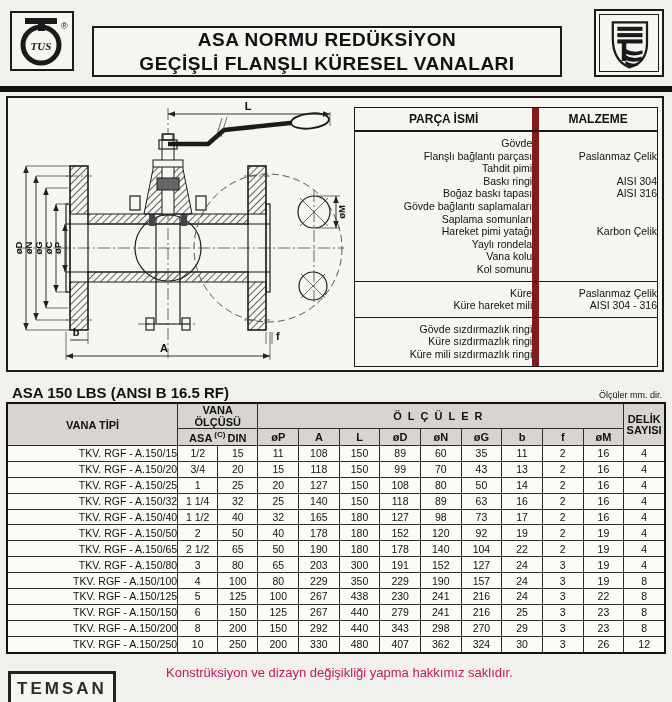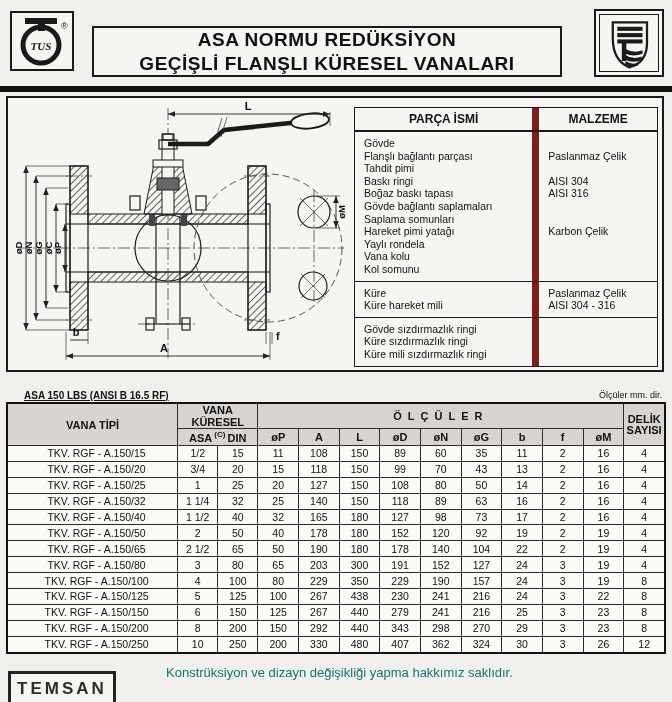--- a/index.html
+++ b/index.html
@@ -20,40 +20,40 @@
   .drawing{position:absolute;left:2px;top:2px;}
 
   
   .parts{position:absolute;left:346px;top:9px;width:304px;border:1.5px solid #1a1a1a;box-sizing:border-box;font-size:10.5px;background:#f7f5f2;}
   .phead{display:flex;border-bottom:2px solid #1a1a1a;font-weight:bold;font-size:12px;}
   .phead .pc1,.phead .pc2{text-align:center;padding:4px 0;}
   .pc1{width:61%;border-right:7px solid #7f1d1d;box-sizing:border-box;}
   .pc2{width:39%;box-sizing:border-box;}
   .pgroup{display:flex;border-bottom:1px solid #1a1a1a;}
   .pgroup:last-child{border-bottom:none;}
-  .pgroup .pc1,.pgroup .pc2{padding:5px 8px 5px 9px;white-space:pre-wrap;line-height:12.6px;}
+  .pgroup .pc1,.pgroup .pc2{padding:5px 0 5px 9px;white-space:pre-wrap;line-height:12.6px;text-align:right;}
 
   
   .tbl-title-row{position:absolute;left:8px;top:379px;width:658px;height:22px;}
-  .tbl-title{position:absolute;left:16px;bottom:0;font-size:10px;font-weight:bold;text-decoration:underline;}
+  .tbl-title{position:absolute;left:4px;bottom:0;font-size:15px;font-weight:bold;}
   .unit-note{position:absolute;right:4px;bottom:1px;font-size:9px;}
   table.dims{position:absolute;left:6px;top:402px;width:660px;border-collapse:collapse;table-layout:fixed;border:2px solid #111;background:#fbfaf7;}
   table.dims th,table.dims td{border:1px solid #2b2b2b;padding:0;text-align:center;}
   table.dims thead th{background:#d8d5d0;font-size:11px;height:16px;}
   th.olculer{letter-spacing:6px;}
   th.delik{font-size:10px;line-height:11px;}
   th.asadin sup{font-size:8px;}
   th.asadin span{margin:0 2px;}
   table.dims td{height:14.9px;font-size:10.5px;background:#fbfaf7;}
-  table.dims tbody td:first-child{text-align:center;padding-left:8px;}
+  table.dims tbody td:first-child{text-align:right;padding-left:8px;}
 
   
   .footer-logo{position:absolute;left:8px;top:671px;width:108px;height:36px;border:3px solid #222;box-sizing:border-box;display:flex;align-items:center;justify-content:center;background:#f7f5f2;}
   .footer-logo span{font-weight:bold;font-size:17px;letter-spacing:3px;color:#2b2b2b;}
-  .footer-note{position:absolute;left:166px;top:665px;font-size:13px;color:#0f766e;}
+  .footer-note{position:absolute;left:166px;top:665px;font-size:13px;color:#be185d;}
 
   
   .ln{stroke:#1d1d1d;stroke-width:1.2;fill:none;}
   .thin{stroke:#333;stroke-width:.7;fill:none;}
   .dim{stroke:#222;stroke-width:.9;fill:none;}
   .cl{stroke:#444;stroke-width:.8;fill:none;stroke-dasharray:12 3 2 3;}
   .dash{stroke:#444;stroke-width:.9;fill:none;stroke-dasharray:7 4;}
   .dtxt{font:bold 11px "Liberation Sans",sans-serif;fill:#111;}
   .dtxt-s{font:bold 9.5px "Liberation Sans",sans-serif;fill:#111;}
 </style>
@@ -267,21 +267,21 @@
         <col style="width:40.5px">
         <col style="width:40.5px">
       <col style="width:40.5px">
         <col style="width:40.5px">
         <col style="width:40.5px">
       <col style="width:41px">
     </colgroup>
     <thead>
       <tr>
         <th rowspan="2">VANA TİPİ</th>
-        <th colspan="2">VANA KÜRESEL</th>
+        <th colspan="2">VANA ÖLÇÜSÜ</th>
         <th colspan="9" class="olculer">ÖLÇÜLER</th>
         <th rowspan="2" class="delik"><span>DELİK</span><br><span>SAYISI</span></th>
       </tr>
       <tr>
         <th colspan="2" class="asadin"><span>ASA</span><sup>(C)</sup><span>DIN</span></th>
         <th>øP</th>
         <th>A</th>
         <th>L</th>
         <th>øD</th>
         <th>øN</th>

